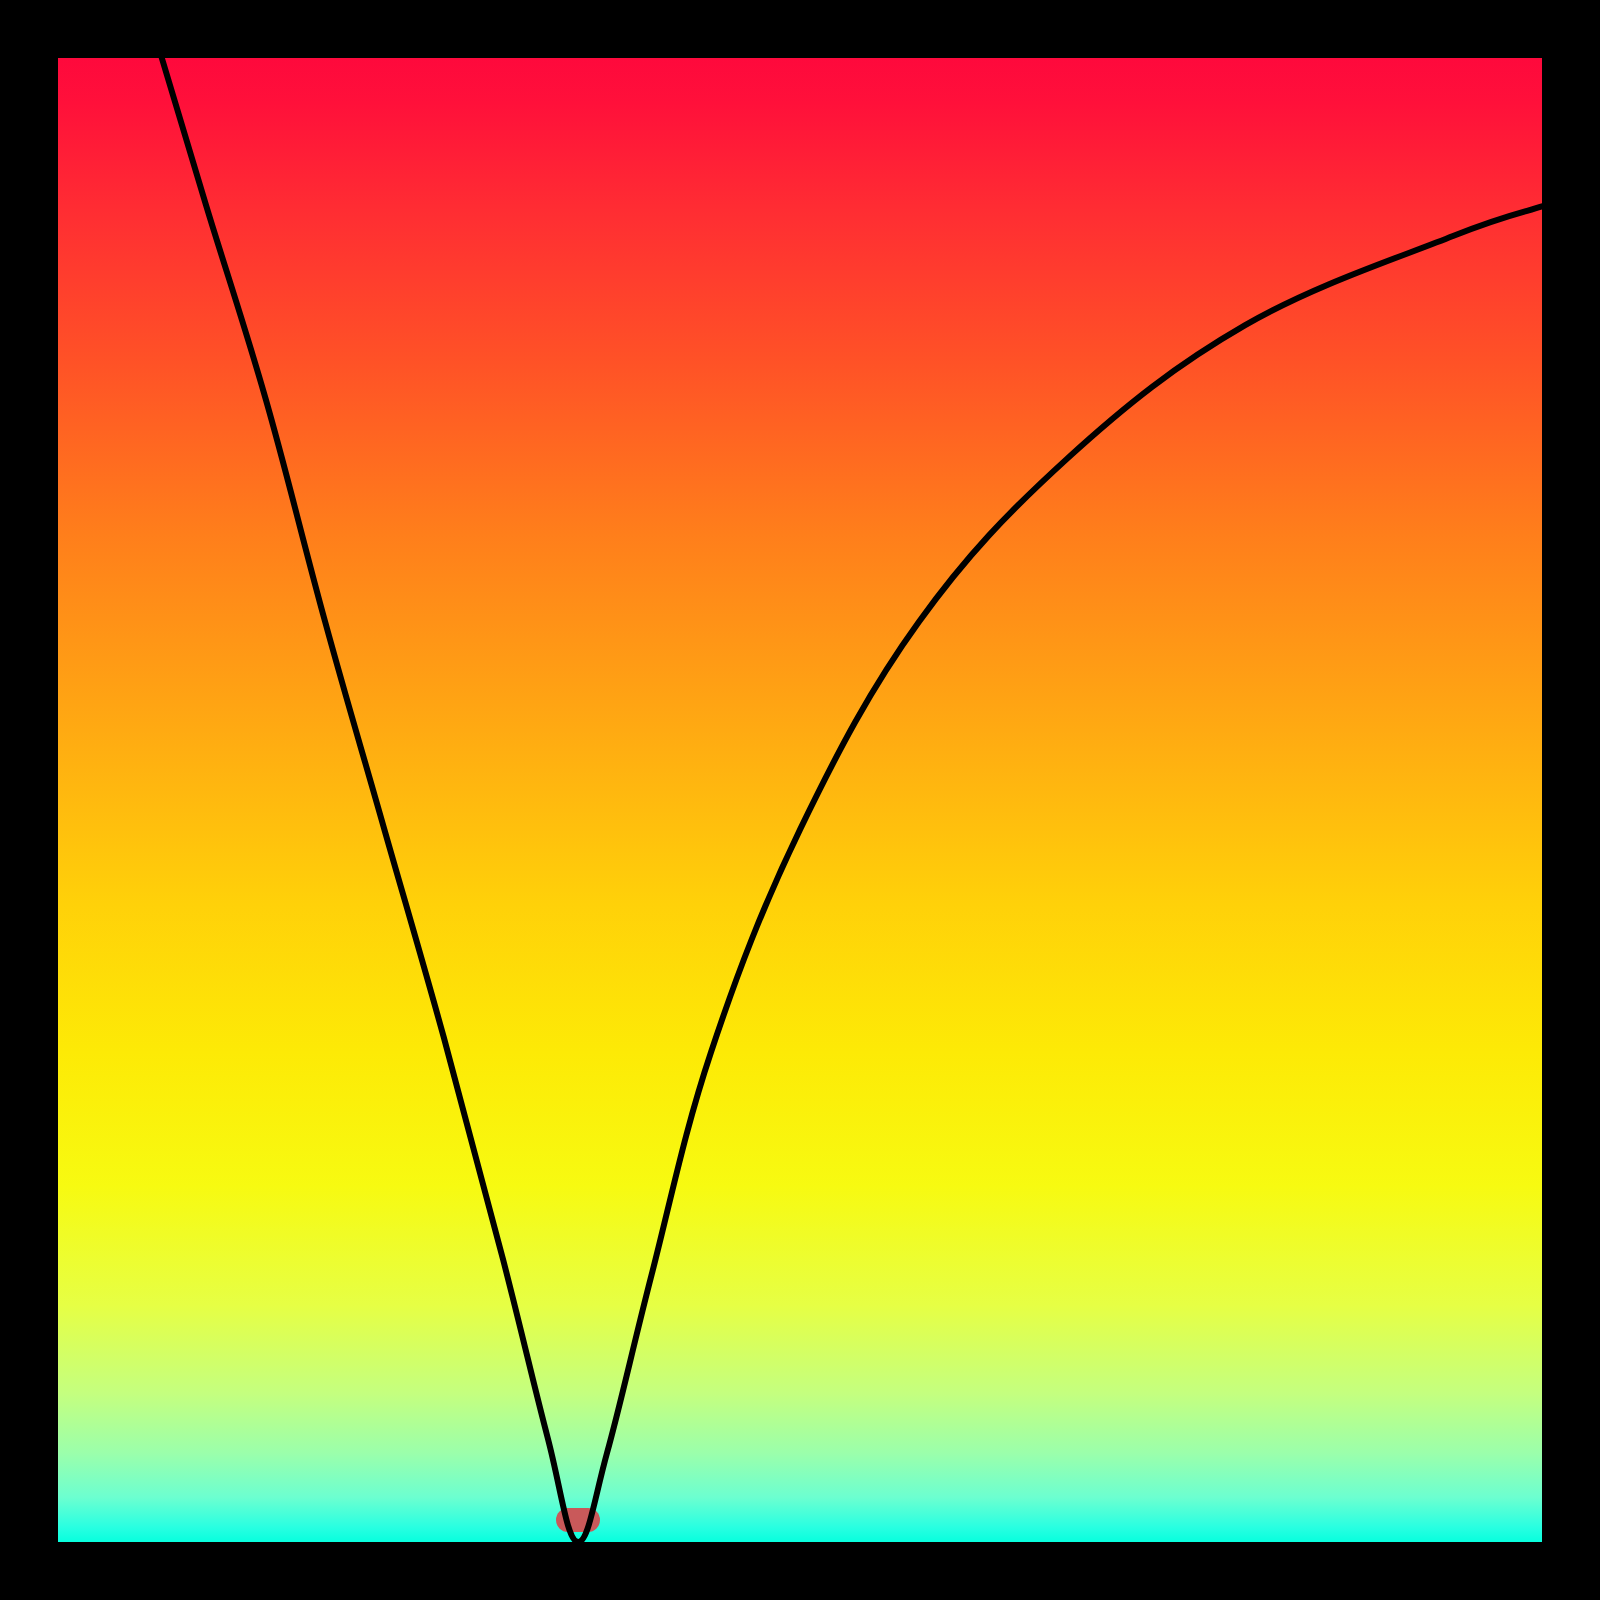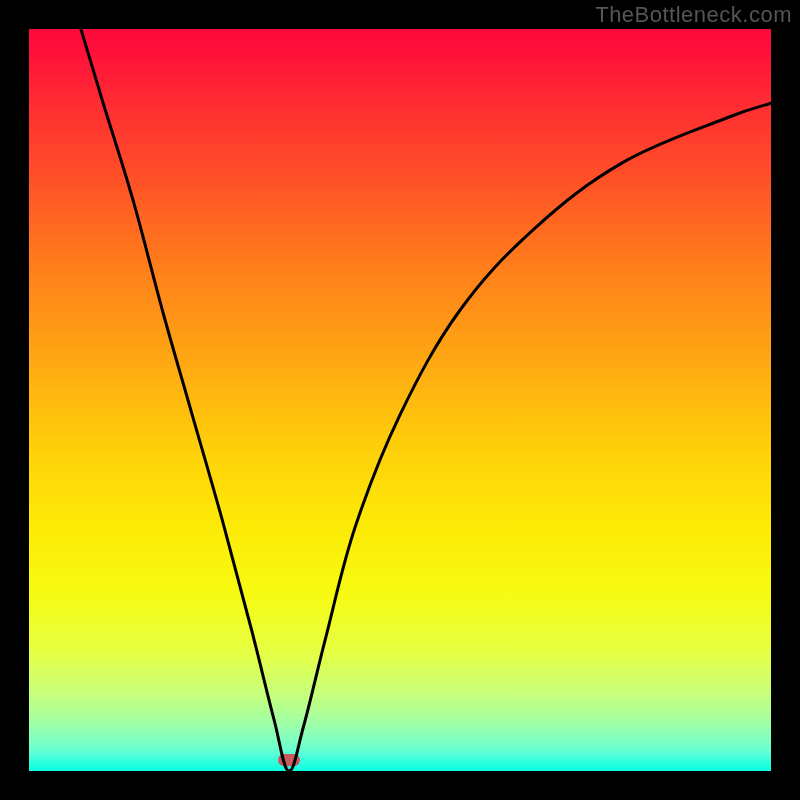--- a/index.html
+++ b/index.html
@@ -71,21 +71,20 @@
     background: #c9595a;
     border-radius: 6px;
     z-index: 5;
     transform: translate(-50%, -50%);
   }
 </style>
 </head>
 <body>
 
 <div class="frame">
-  <div class="watermark">TheBottleneck.com</div>
 
   <div class="plot-area">
     <div class="gradient-bg"></div>
 
     <div class="marker" id="marker" style="left: 259.7px; top: 730.87px;"></div>
 
     <svg class="curve-svg" viewBox="0 0 742 742" preserveAspectRatio="none">
       <path id="curve-path" fill="none" stroke="#000" stroke-width="3" stroke-linecap="round" d="M 51.9 0.0 C 55.9 13.4, 64.9 43.5, 74.2 74.2 C 83.5 104.9, 93.2 133.3, 103.9 170.7 C 114.6 208.1, 122.9 243.2, 133.6 282.0 C 144.2 320.7, 152.6 348.4, 163.2 385.8 C 173.9 423.2, 182.2 451.0, 192.9 489.7 C 203.6 528.5, 213.3 565.0, 222.6 601.0 C 231.9 637.1, 238.2 664.7, 244.9 690.1 C 251.5 715.4, 254.4 740.7, 259.7 742.0 C 265.0 743.3, 267.9 721.5, 274.5 697.5 C 281.2 673.4, 287.5 644.5, 296.8 608.4 C 306.1 572.4, 313.1 537.2, 326.5 497.1 C 339.8 457.1, 352.3 424.6, 371.0 385.8 C 389.7 347.1, 406.3 315.3, 430.4 282.0 C 454.4 248.6, 475.2 227.1, 504.6 200.3 C 533.9 173.6, 558.9 153.6, 593.6 133.6 C 628.3 113.5, 670.8 99.7, 697.5 89.0 C 724.2 78.4, 734.0 76.9, 742.0 74.2"></path>
     </svg>
   </div>

